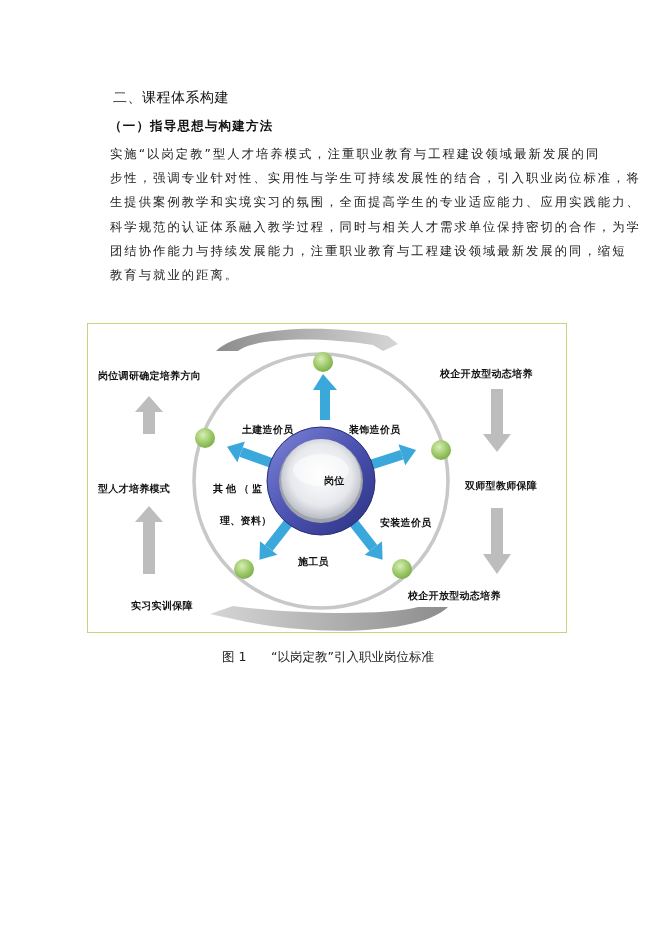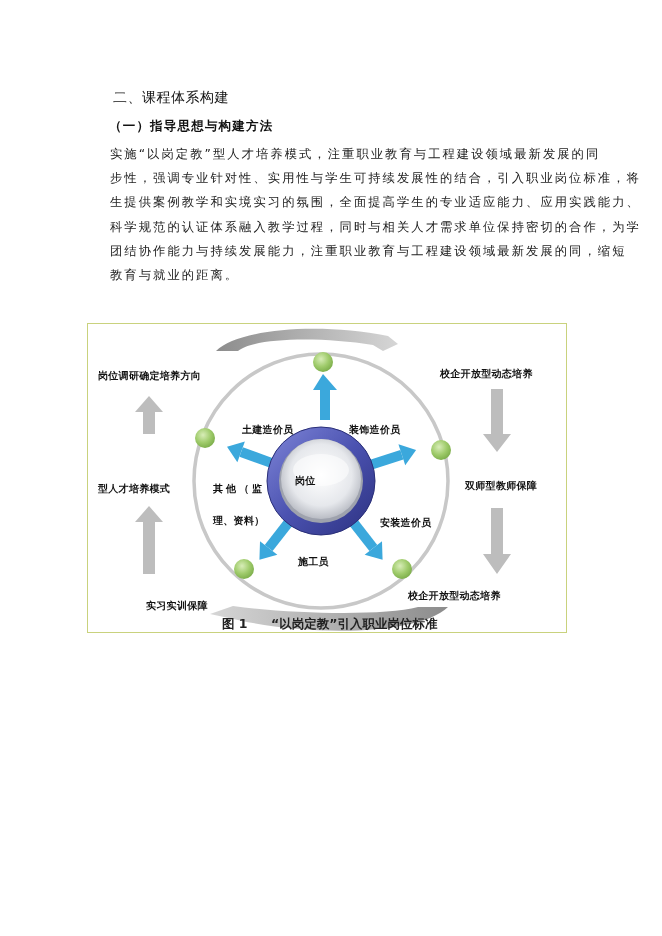--- a/index.html
+++ b/index.html
@@ -8,21 +8,21 @@
   .h2 { position: absolute; left: 113px; top: 89px; font-size: 14px; font-weight: normal; letter-spacing: 0.5px; }
   .h3 { position: absolute; left: 109px; top: 118px; font-size: 12.5px; font-weight: bold; letter-spacing: 1.2px; }
   .para { position: absolute; left: 110px; top: 142px; width: 468px; font-size: 12.3px;
           line-height: 24.2px; letter-spacing: 2.05px; text-indent: 0; color: #222; }
   .para .ln { display: block; white-space: nowrap; }
   .para .ln.first { padding-left: 0; text-align: center; }
   .figure { position: absolute; left: 87px; top: 323px; width: 480px; height: 310px;
             border: 1.5px solid #c9d27d; box-sizing: border-box; background: #fff; }
   .figure svg { position: absolute; left: 0; top: 0; }
   .lbl { position: absolute; font-size: 10px; font-weight: bold; white-space: nowrap; color: #111; letter-spacing: 0.3px; }
-  .caption { position: absolute; top: 616px; font-size: 12.5px; color: #222; white-space: nowrap; font-weight: bold; }
+  .caption { position: absolute; top: 649px; font-size: 12.5px; color: #222; white-space: nowrap; }
 </style>
 </head>
 <body>
 
 <div class="h2">二、课程体系构建</div>
 <div class="h3">（一）指导思想与构建方法</div>
 
 <div class="para">
   <span class="ln first" style="padding-left:0;">实施“以岗定教”型人才培养模式，注重职业教育与工程建设领域最新发展的同</span>
   <span class="ln">步性，强调专业针对性、实用性与学生可持续发展性的结合，引入职业岗位标准，将</span>
@@ -111,31 +111,31 @@
 
     <g>
       <circle cx="233" cy="157" r="54" fill="url(#gRing)"></circle>
       <circle cx="233" cy="157" r="54" fill="none" stroke="#2a2f78" stroke-width="1"></circle>
       <circle cx="233" cy="157" r="42" fill="#9ea2ad"></circle>
       <circle cx="233" cy="155" r="40" fill="url(#gHub)"></circle>
       <ellipse cx="233" cy="146" rx="28" ry="16" fill="#ffffff" opacity="0.55"></ellipse>
     </g>
   </svg>
 
-  <div class="lbl" style="left:207px; top:150px;">岗位</div>
+  <div class="lbl" style="left:236px; top:150px;">岗位</div>
 
   <div class="lbl" style="left:154px; top:99px;">土建造价员</div>
   <div class="lbl" style="left:261px; top:99px;">装饰造价员</div>
   <div class="lbl" style="left:292px; top:192px;">安装造价员</div>
   <div class="lbl" style="left:210px; top:231px;">施工员</div>
   <div class="lbl" style="left:125px; top:158px; letter-spacing:3px;">其他（监</div>
-  <div class="lbl" style="left:125px; top:190px;text-align:center;">理、资料）</div>
+  <div class="lbl" style="left:132px; top:190px;text-align:center;">理、资料）</div>
 
   <div class="lbl" style="left:10px; top:45px;">岗位调研确定培养方向</div>
   <div class="lbl" style="left:352px; top:43px;">校企开放型动态培养</div>
   <div class="lbl" style="left:377px; top:155px;">双师型教师保障</div>
   <div class="lbl" style="left:320px; top:265px;">校企开放型动态培养</div>
-  <div class="lbl" style="left:43px; top:275px;margin-left:15px;">实习实训保障</div>
+  <div class="lbl" style="left:43px; top:275px;">实习实训保障</div>
   <div class="lbl" style="left:10px; top:158px;">型人才培养模式</div>
 </div>
 
 <div class="caption" style="left:222px;">图 1</div>
 <div class="caption" style="left:271px;">“以岗定教”引入职业岗位标准</div>
 
 </body></html>

